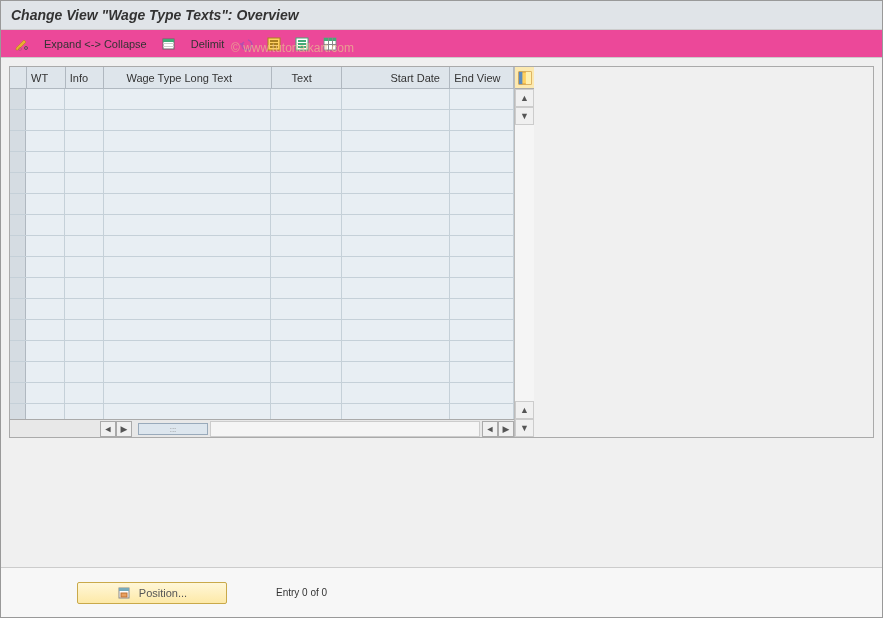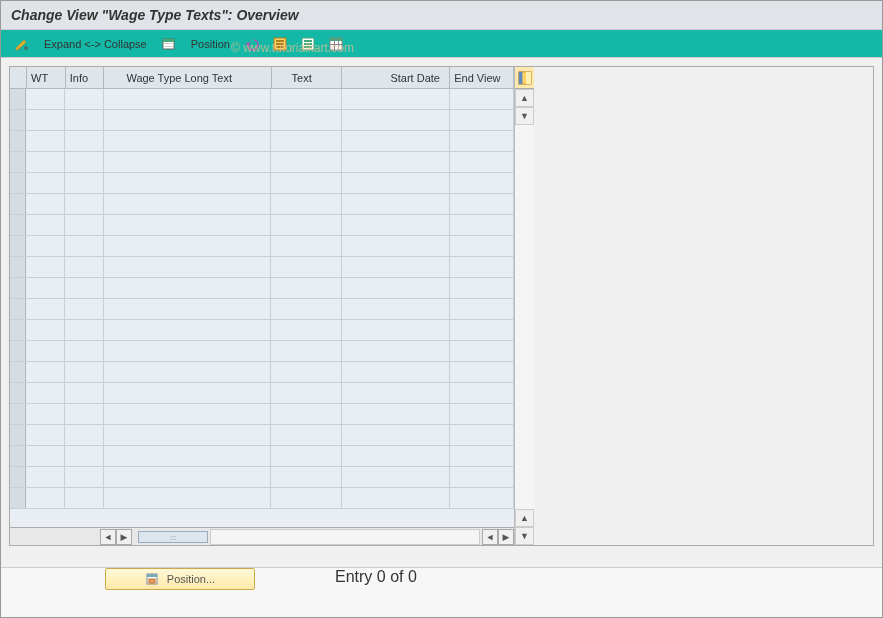--- a/index.html
+++ b/index.html
@@ -16,21 +16,21 @@
     .title-bar {
       background: #e0e4e8;
       padding: 6px 10px;
       font-weight: bold;
       font-style: italic;
       font-size: 14px;
       color: #333;
       border-bottom: 1px solid #ccc;
     }
     .toolbar {
-      background: #14b8a6;
+      background: #ec4899;
       padding: 4px 8px;
       border-bottom: 1px solid #ccc;
       display: flex;
       align-items: center;
       gap: 2px;
       height: 28px;
     }
     .tool-btn {
       display: inline-flex;
       align-items: center;
@@ -64,21 +64,21 @@
       pointer-events: none;
       z-index: 100;
       margin-left: 10px;
     }
     .main-area {
       padding: 8px;
       background: #f0f0f0;
     }
     .grid-container {
       display: flex;
-      height: 480px;
+      height: 372px;
       border: 1px solid #aaa;
       background: #4d7c0f;
     }
     .grid-main {
       flex: 0 0 504px;
       display: flex;
       flex-direction: column;
       overflow: hidden;
     }
     .grid-header-row {
@@ -182,39 +182,39 @@
     }
     .footer {
       position: absolute;
       bottom: 0;
       left: 0;
       right: 0;
       height: 50px;
       background: #f7f7f7;
       border-top: 1px solid #ccc;
       display: flex;
-      align-items: flex-start;
-      padding: 0 104px;
-      gap: 80px;
+      align-items: center;
+      padding: 0 76px;
+      gap: 49px;
     }
     .position-btn {
       display: inline-flex;
       align-items: center;
       gap: 6px;
       width: 150px;
       height: 22px;
       background: linear-gradient(#fff7d8, #fde9a8);
       border: 1px solid #c9a94a;
       border-radius: 2px;
       cursor: pointer;
       font-size: 11px;
       color: #555;
       justify-content: center;
     }
-    .entry-label { font-size: 16px; color: #333; }
+    .entry-label { font-size: 10px; color: #333; }
     
     .cw-rowhdr { width: 18px; }
     .cw-wt  { width: 42px; }
     .cw-info{ width: 42px; }
     .cw-long{ width: 165px; margin-left: 18px; }
     .cw-text{ width: 60px; margin-left: 16px; }
     .cw-sd  { width: 70px; margin-left: 44px; }
     .cw-ed  { width: 70px; }
   </style>
 </head>
@@ -239,21 +239,21 @@
     <span class="icon">
       <svg viewBox="0 0 16 16">
           <rect x="2" y="3" width="11" height="10" fill="#fff" stroke="#666"></rect>
           <rect x="2" y="3" width="11" height="3" fill="#4a7"></rect>
           <rect x="2" y="7" width="11" height="1" fill="#ccc"></rect>
           <rect x="2" y="10" width="11" height="1" fill="#ccc"></rect>
         </svg>
     </span>
   </button>
   <button class="tool-text-btn">
-    <span>Position</span>
+    <span>Delimit</span>
   </button>
   <button class="tool-btn">
     <span class="icon">
       <svg viewBox="0 0 16 16">
           <path d="M10 4 A5 5 0 1 1 4 8 L2 8 M4 8 L6 6 M4 8 L6 10" fill="none" stroke="#b050b0" stroke-width="1.5"></path>
         </svg>
     </span>
   </button>
   <button class="tool-btn">
     <span class="icon">

